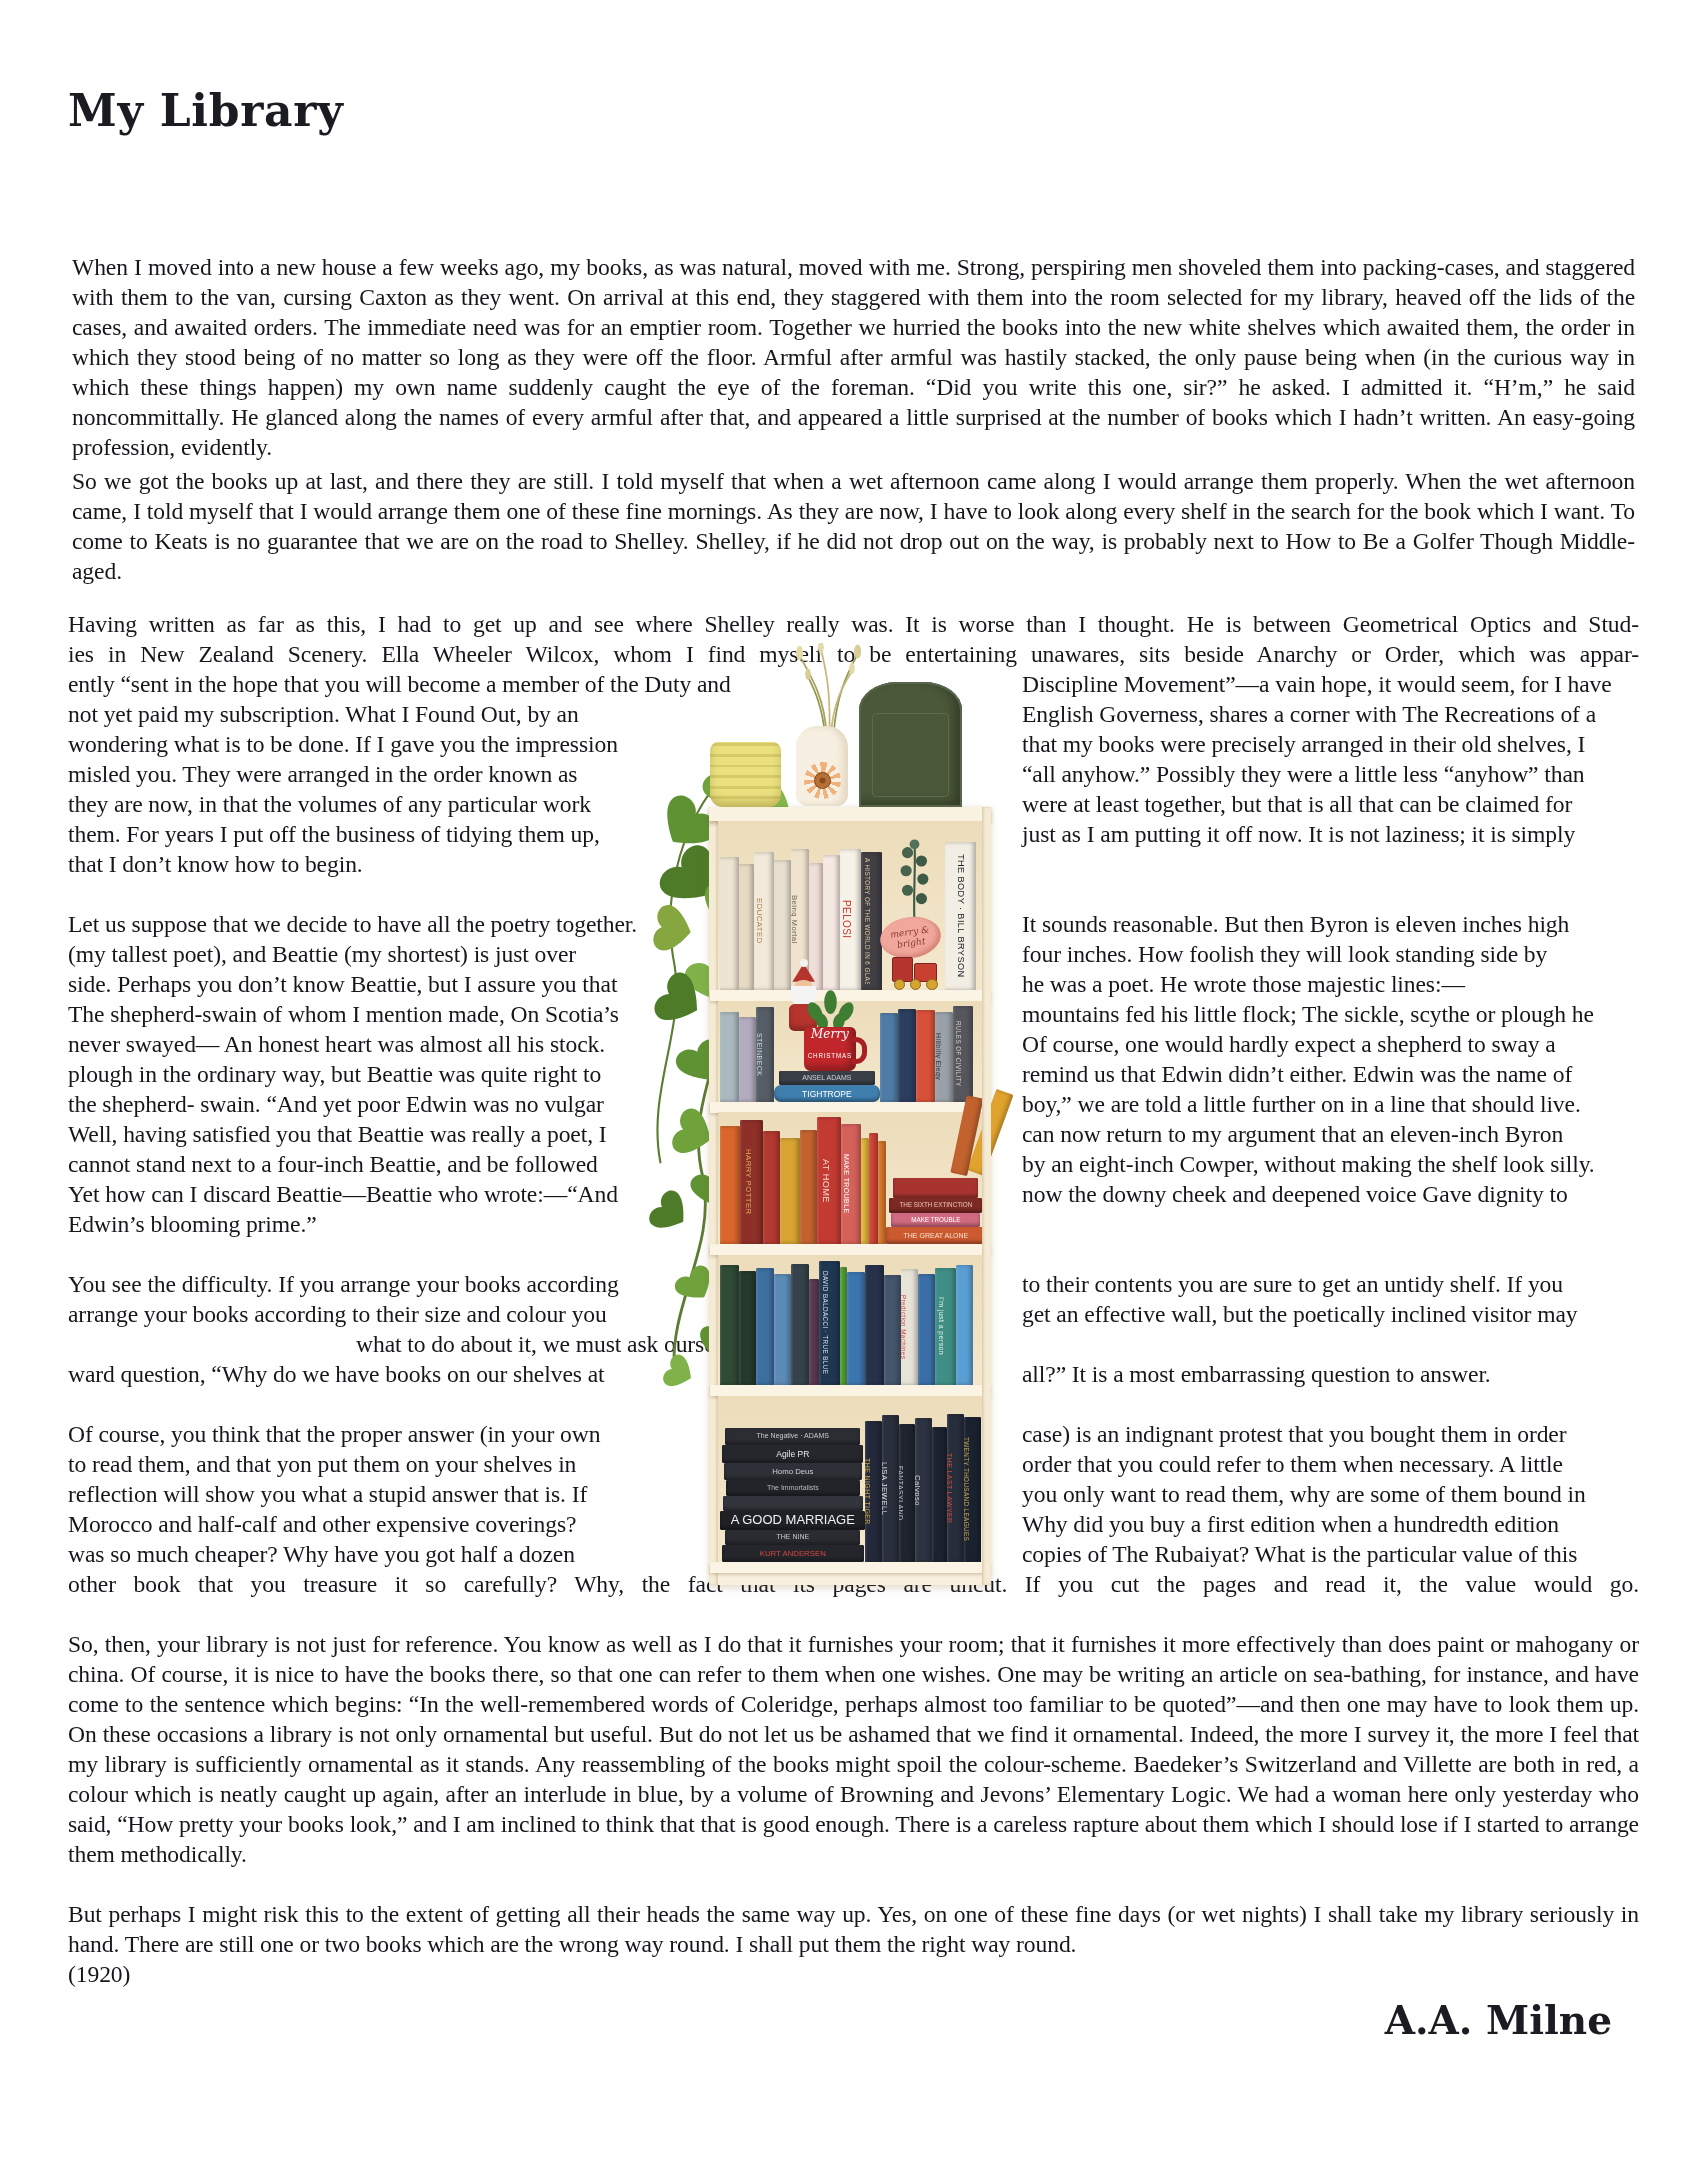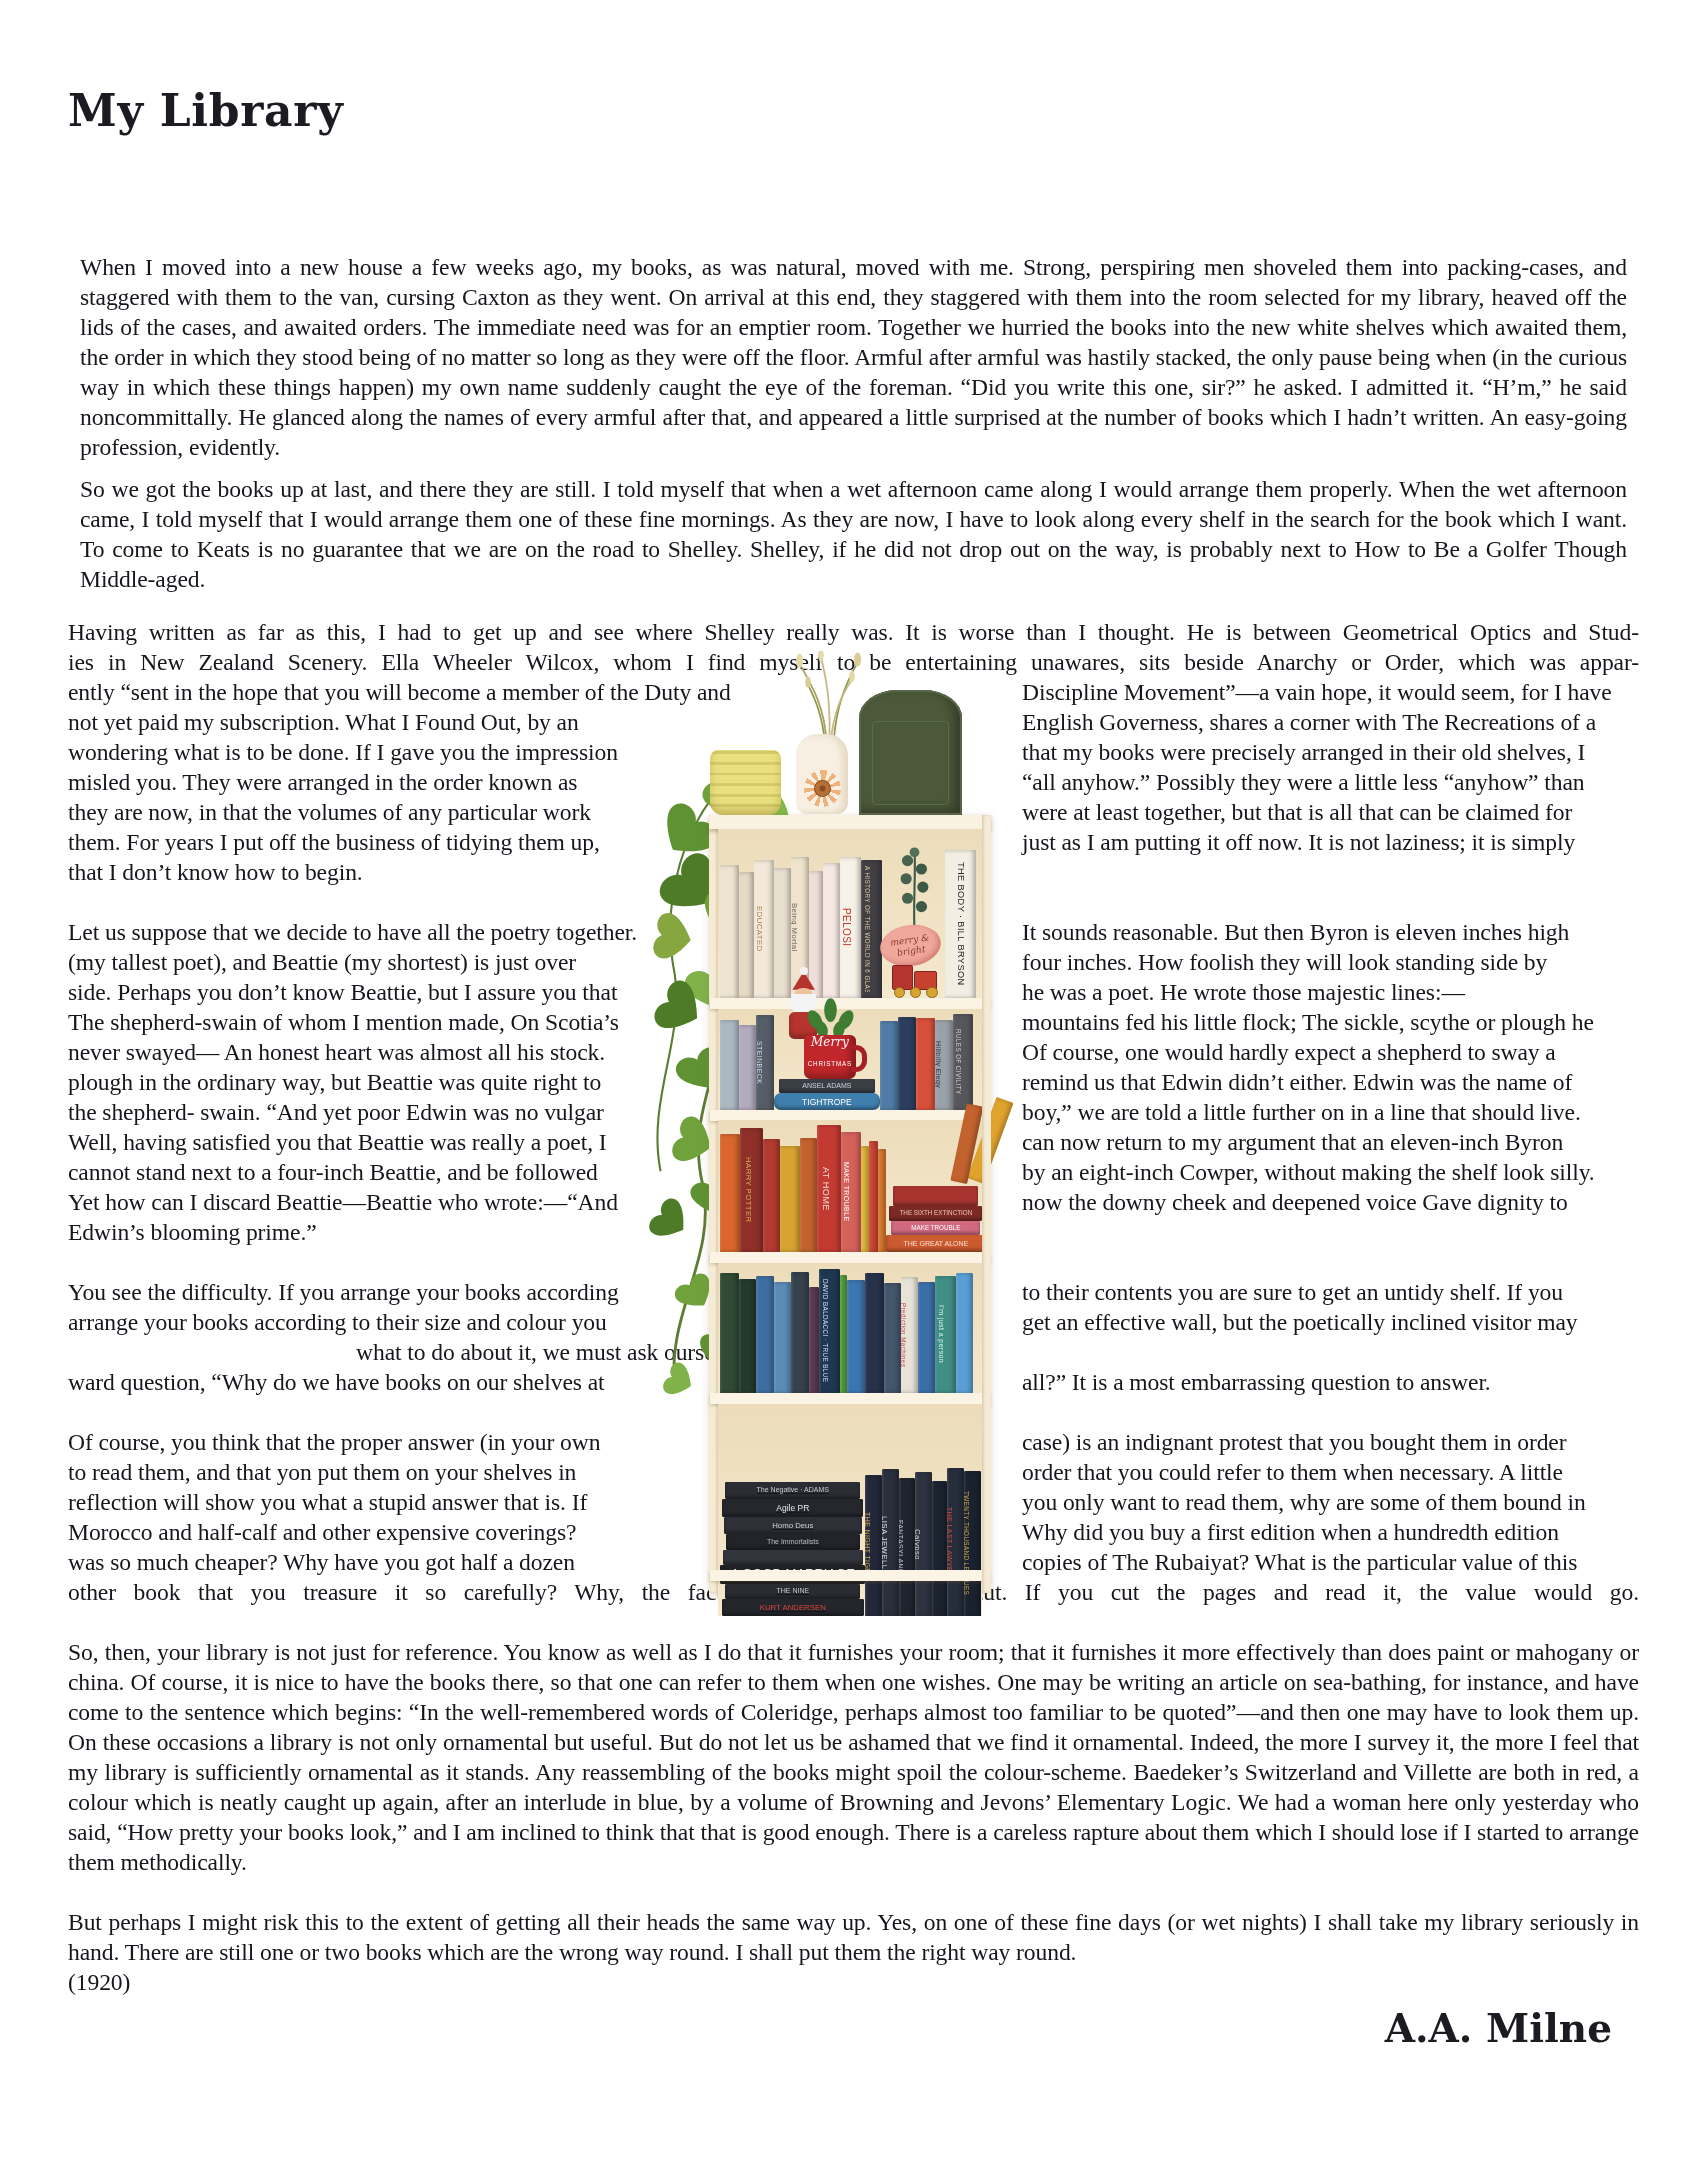--- a/index.html
+++ b/index.html
@@ -2,21 +2,21 @@
 <html style="font-size:11.3px"><head>
 <meta charset="utf-8">
 <style>
   html,body{margin:0;padding:0;background:#ffffff;}
   .page{position:relative;width:1707px;height:2172px;background:#ffffff;color:#16161c;
         font-family:"Liberation Serif",serif;font-size:23.6px;line-height:30px;overflow:hidden;}
   .content{padding:83px 68px 0 68px;}
   h1.title{margin:0;font-family:"DejaVu Serif",serif;font-weight:bold;font-size:44px;line-height:56px;
            letter-spacing:0.7px;color:#1a1c22;}
   .intro{margin-top:113px;}
-  .para{margin:12px;text-align:justify;letter-spacing:-0.1px;}
+  .para{margin:4px;text-align:justify;letter-spacing:-0.1px;}
   .wrap-region{position:relative;margin-top:23px;}
   .row{display:flex;height:30px;white-space:nowrap;letter-spacing:-0.1px;}
   .row.full{display:block;text-align:justify;text-align-last:justify;white-space:normal;height:30px;overflow:visible;}
   .lcell{flex:none;width:666px;overflow:visible;}
   .gapcol{flex:none;width:288px;}
   .rcell{flex:none;overflow:visible;}
   .closing{margin-top:30px;}
   .closing .para{margin:0 0 0 0;}
   .closing .para + .para{margin-top:30px;}
   .year-note{margin:0;}
@@ -457,21 +457,21 @@
               <div class="bk" style="width: 17px; height: 116px; background: rgb(232, 227, 216);">
                 <span class="sp" style="color: rgb(200, 64, 58); font-size: 6.3px;">Prediction Machines</span>
               </div>
               <div class="bk" style="width: 17px; height: 111px; background: rgb(59, 110, 168);"></div>
               <div class="bk" style="width: 21px; height: 117px; background: rgb(63, 143, 134);">
                 <span class="sp" style="color: rgb(230, 240, 228); font-size: 7px;">I’m just a person</span>
               </div>
               <div class="bk" style="width: 17px; height: 120px; background: rgb(90, 159, 212);"></div>
             </div>
             <div class="board" style="top: 578px;"></div>
-            <div class="bay" style="top: 589px; height: 212px; text-decoration: underline;">
+            <div class="bay" style="top: 589px; height: 166px;">
               <div class="hstack" style="width: 145px;">
                 <div class="hb" style="width: 135px; height: 17px; background: rgb(43, 45, 51); color: rgb(201, 201, 207); font-size: 7px;">The Negative · ADAMS</div>
                 <div class="hb" style="width: 141px; height: 18.3px; background: rgb(37, 39, 45); color: rgb(232, 232, 234); font-size: 8.5px;">Agile PR</div>
                 <div class="hb" style="width: 138px; height: 17px; background: rgb(46, 48, 55); color: rgb(207, 208, 212); font-size: 7.8px;">Homo Deus</div>
                 <div class="hb" style="width: 134px; height: 15.5px; background: rgb(34, 36, 41); color: rgb(185, 186, 192); font-size: 7px;">The Immortalists</div>
                 <div class="hb" style="width: 140px; height: 15.5px; background: rgb(51, 53, 60);"></div>
                 <div class="hb" style="width: 145px; height: 18.3px; background: rgb(31, 33, 38); color: rgb(240, 240, 242); font-size: 13px;">A GOOD MARRIAGE</div>
                 <div class="hb" style="width: 135px; height: 15.5px; background: rgb(42, 44, 50); color: rgb(201, 202, 207); font-size: 7px;">THE NINE</div>
                 <div class="hb" style="width: 142px; height: 17px; background: rgb(36, 38, 44); color: rgb(216, 69, 60); font-size: 7.8px;">KURT ANDERSEN</div>
               </div>

